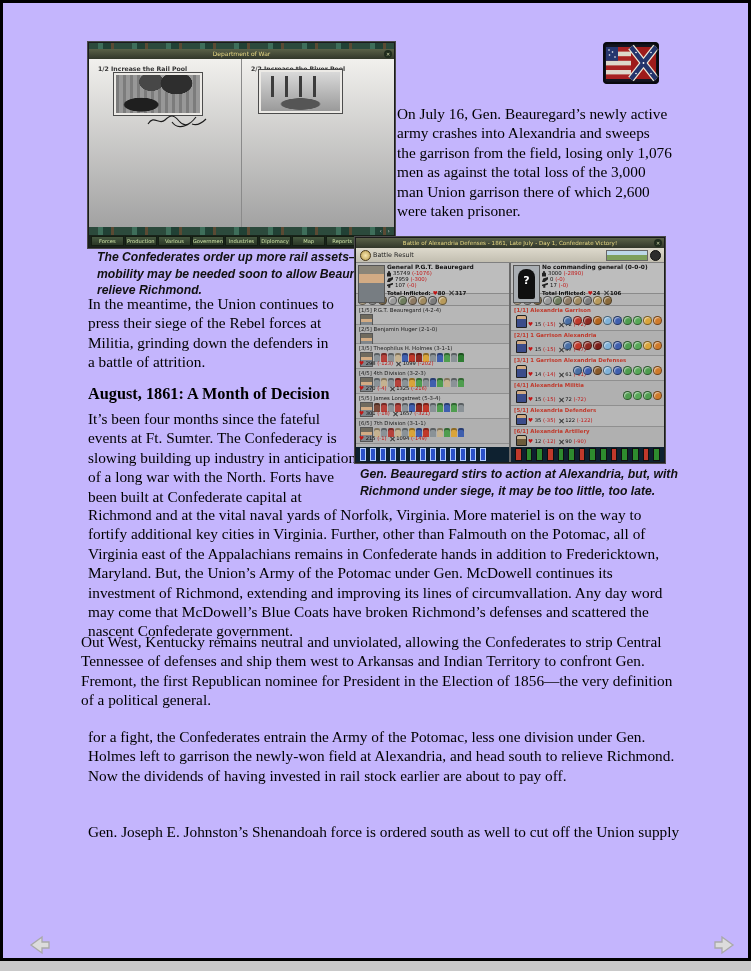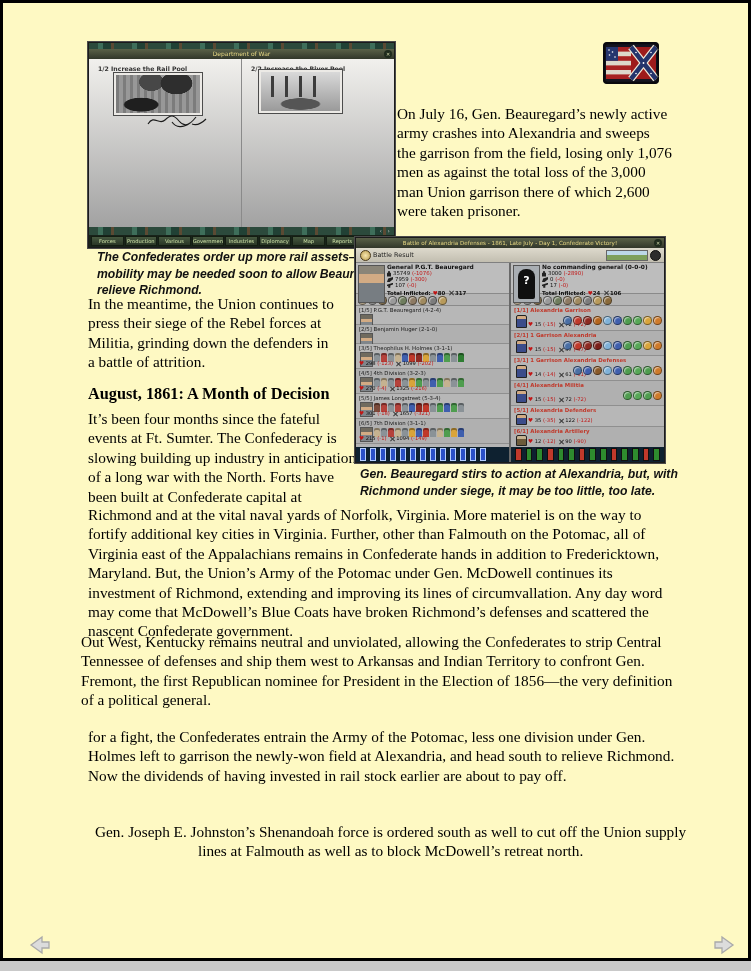--- a/index.html
+++ b/index.html
@@ -1,17 +1,17 @@
 <!DOCTYPE html>
 <html><head>
 <meta charset="utf-8">
 <style>
   html,body{margin:0;padding:0;width:751px;height:971px;overflow:hidden;}
   body{background:#c9c9c9;position:relative;font-family:"Liberation Serif",serif;}
-  .page{position:absolute;left:0;top:0;width:745px;height:955px;background:#fef9c3;border:3px solid #000;}
+  .page{position:absolute;left:0;top:0;width:745px;height:955px;background:#c4b5fd;border:3px solid #000;}
 
   
   .tlines{position:absolute;color:#000;font-size:15.3px;line-height:19.4px;}
   .tlines div{white-space:nowrap;}
   .cap{position:absolute;font-family:"Liberation Sans",sans-serif;font-style:italic;font-weight:bold;
        font-size:12.2px;line-height:16.6px;color:#111;}
   .cap div{white-space:nowrap;}
   .hd{position:absolute;font-weight:bold;font-size:16.3px;color:#000;white-space:nowrap;}
 
   
@@ -235,23 +235,22 @@
       <div>Out West, Kentucky remains neutral and unviolated, allowing the Confederates to strip Central</div>
       <div>Tennessee of defenses and ship them west to Arkansas and Indian Territory to confront Gen.</div>
       <div>Fremont, the first Republican nominee for President in the Election of 1856—the very definition</div>
       <div>of a political general.</div>
     </div>
   <div class="tlines" style="left:85px;top:724px;">
       <div>for a fight, the Confederates entrain the Army of the Potomac, less one division under Gen.</div>
       <div>Holmes left to garrison the newly-won field at Alexandria, and head south to relieve Richmond.</div>
       <div>Now the dividends of having invested in rail stock earlier are about to pay off.</div>
     </div>
-  <div class="tlines" style="left:92px;top:819px;text-align:center;">
+  <div class="tlines" style="left:85px;top:819px;">
       <div>Gen. Joseph E. Johnston’s Shenandoah force is ordered south as well to cut off the Union supply</div>
-      <div>lines at Falmouth as well as to block McDowell’s retreat north.</div>
     </div>
 
   <div class="gwin battle">
     <div class="titlebar">
       <span>Battle of Alexandria Defenses - 1861, Late July - Day 1, Confederate Victory!</span>
       <span class="x">✕</span>
     </div>
     <div class="bheader">
       <span class="bmedal"></span>
       <span class="bhlabel">Battle Result</span>

